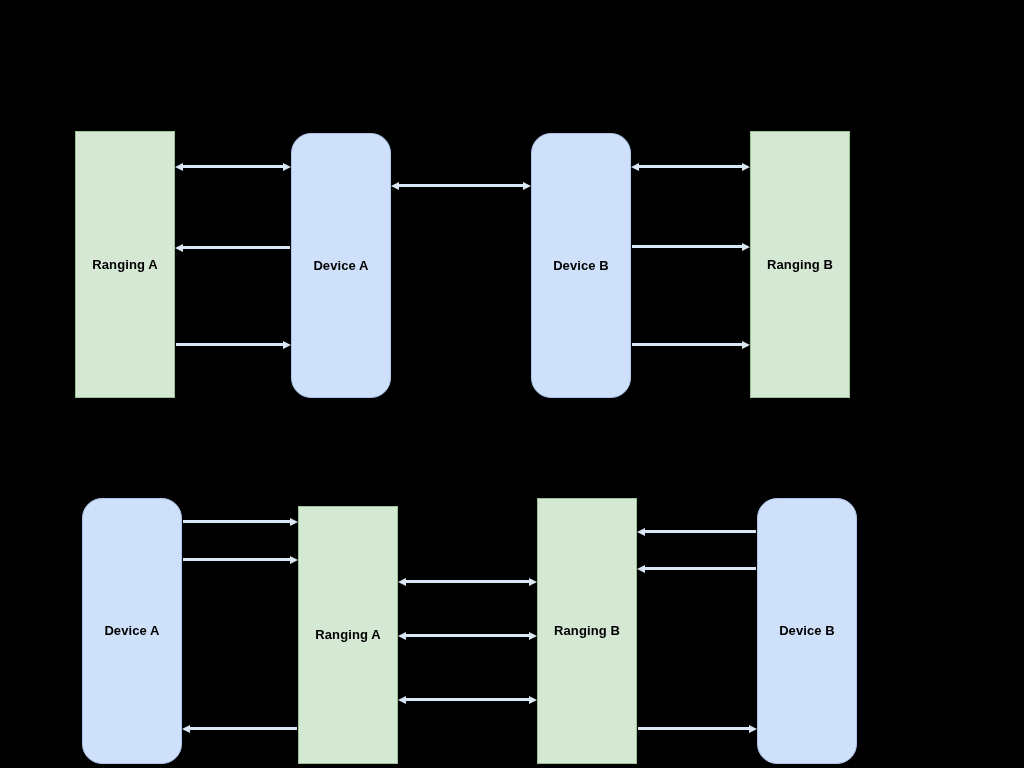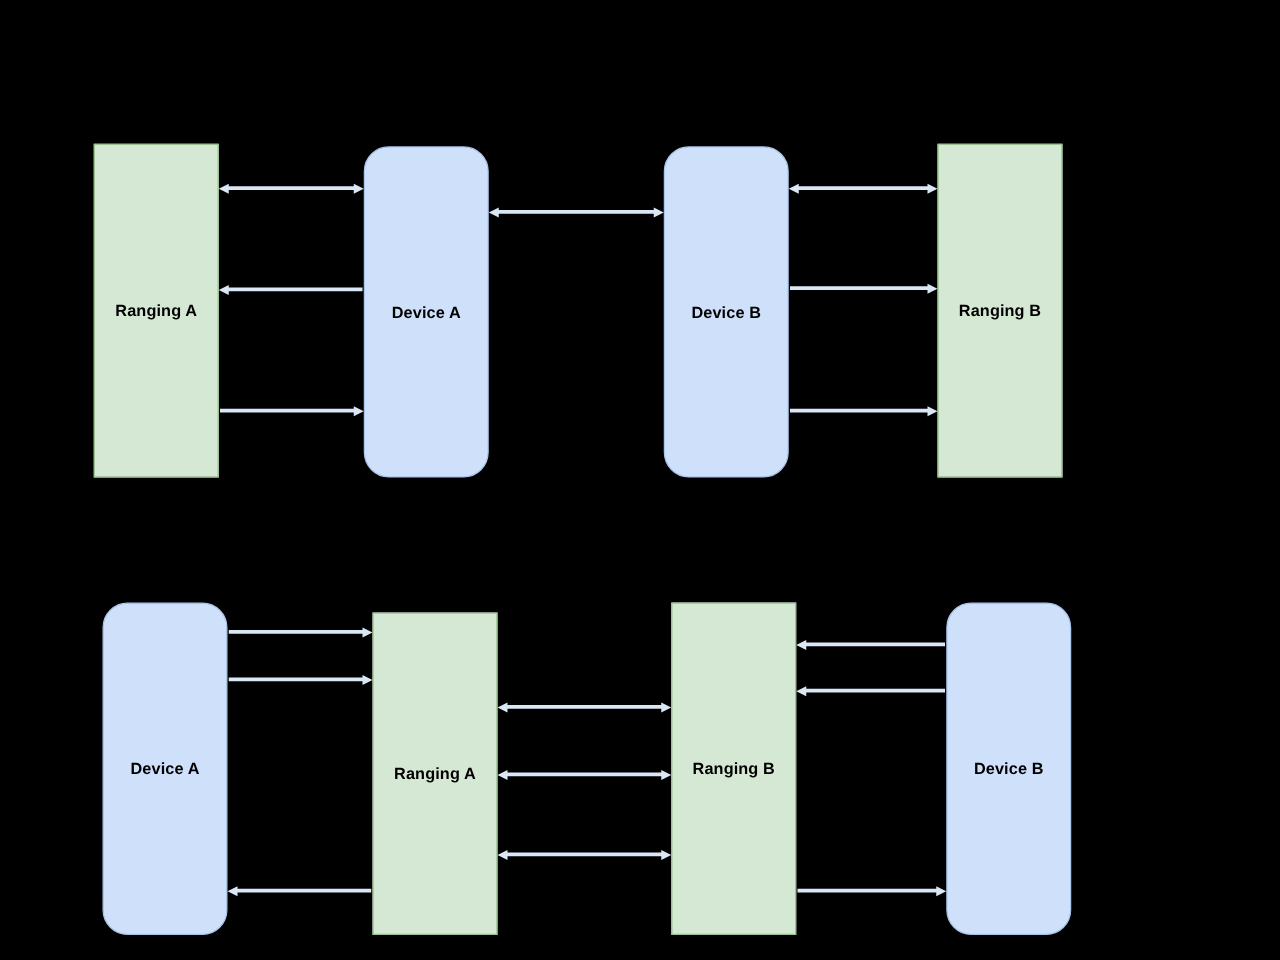--- a/index.html
+++ b/index.html
@@ -12,20 +12,21 @@
     width: 1024px;
     height: 768px;
     font-family: "Liberation Sans", sans-serif;
     overflow: hidden;
   }
   #canvas {
     position: relative;
     width: 1024px;
     height: 707px;
     background: #000000;
+    margin-top: 16px;
   }
   .node {
     position: absolute;
     box-sizing: border-box;
     display: flex;
     align-items: center;
     justify-content: center;
     text-align: center;
     font-size: 13px;
     font-weight: bold;

